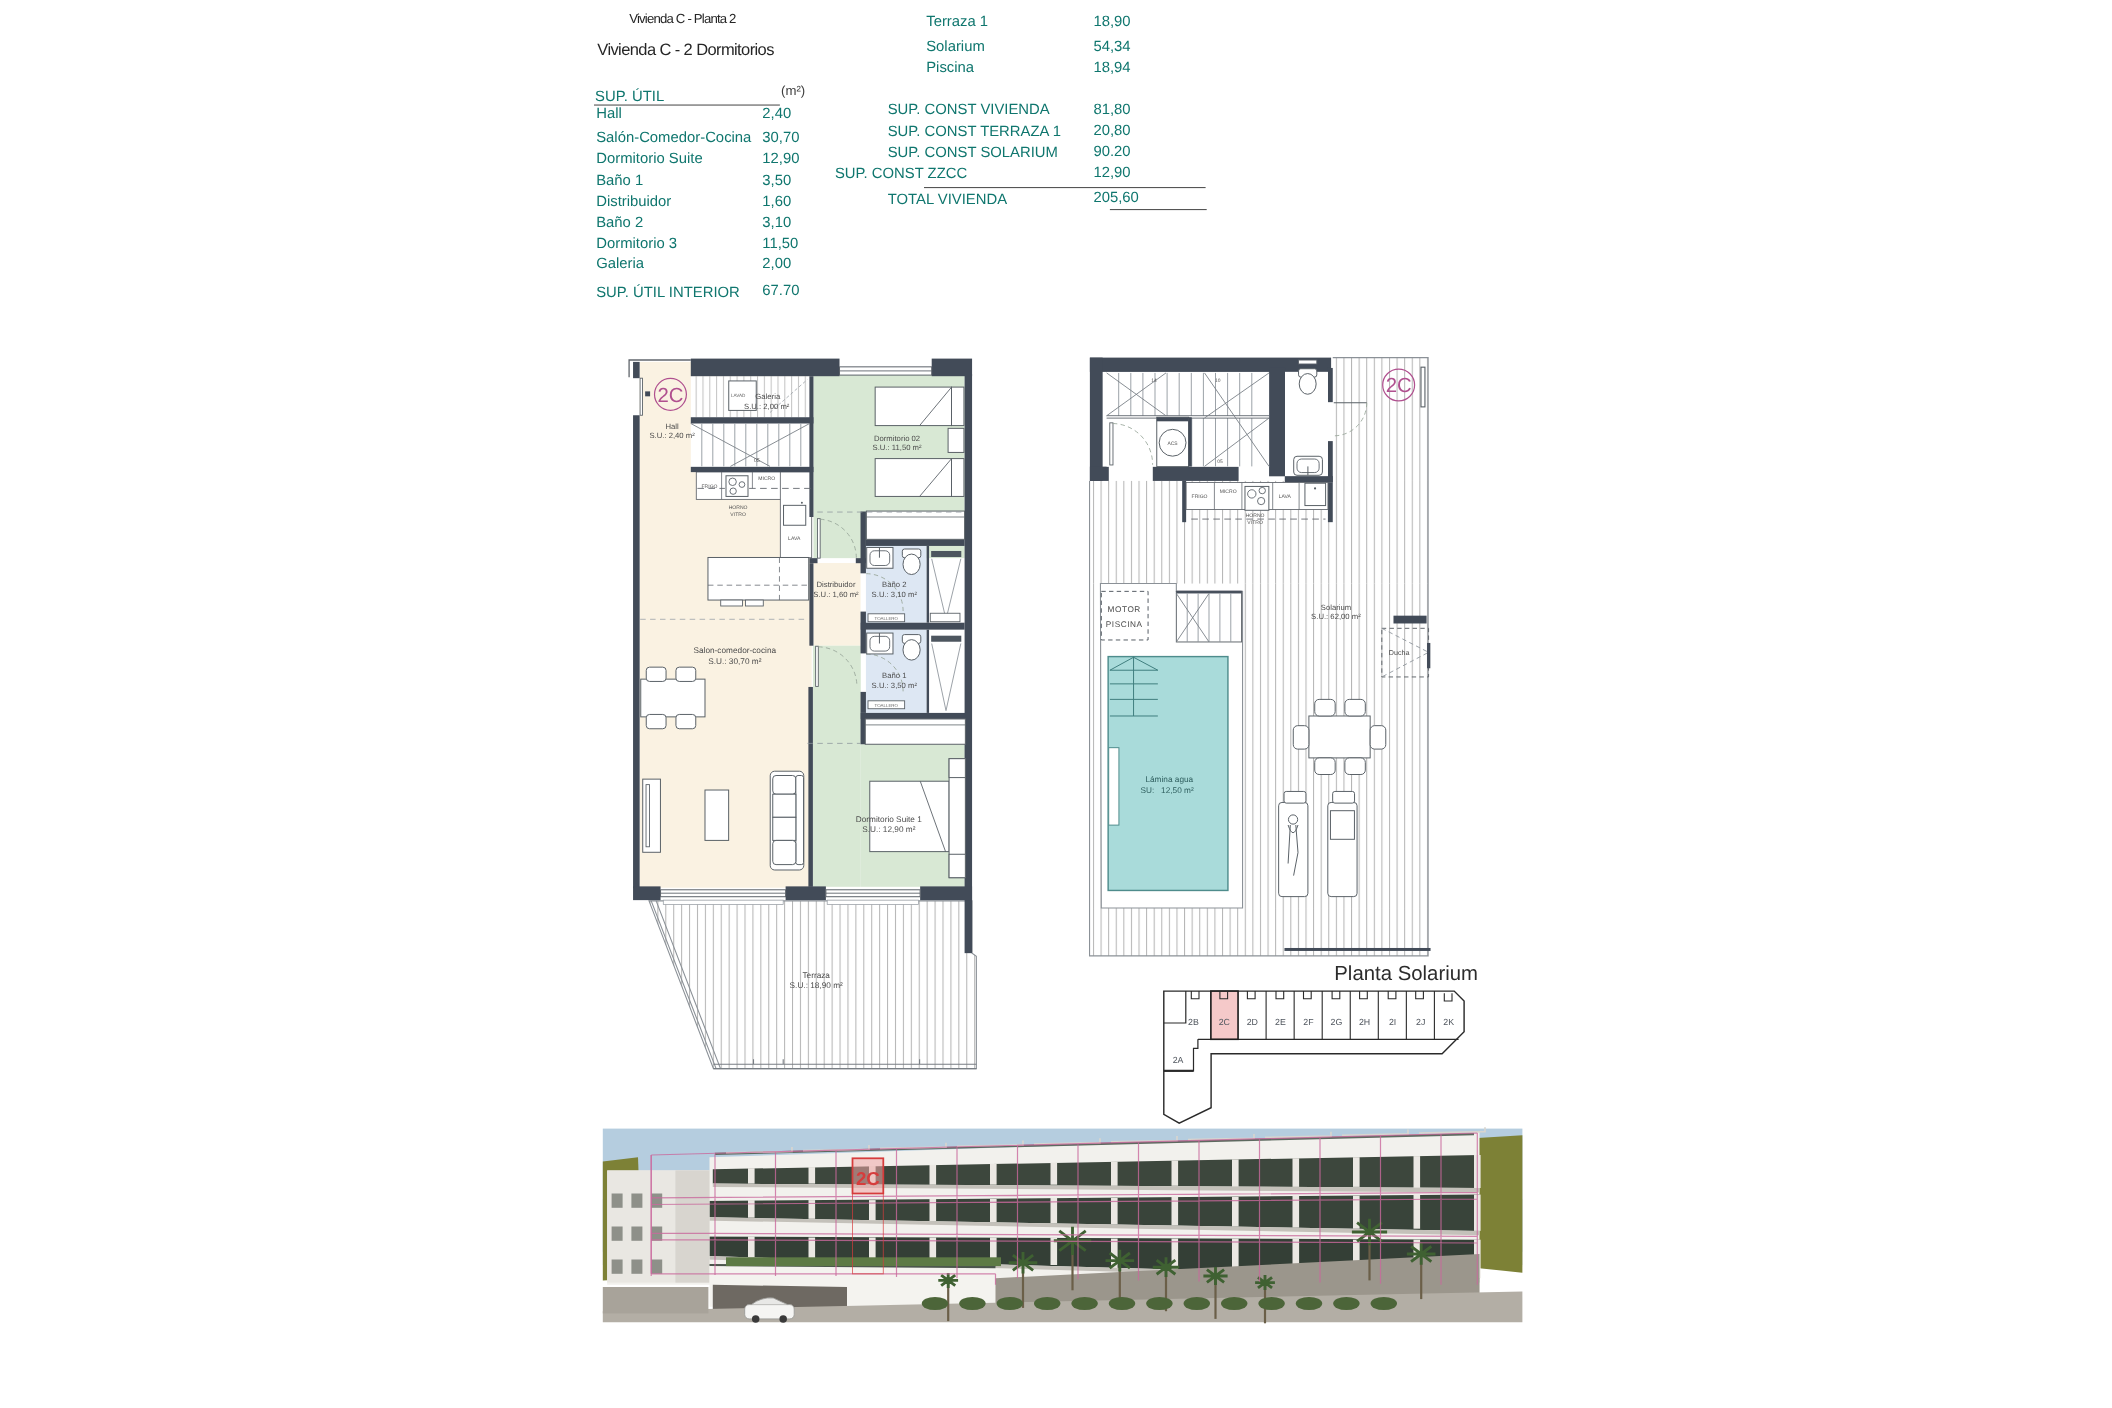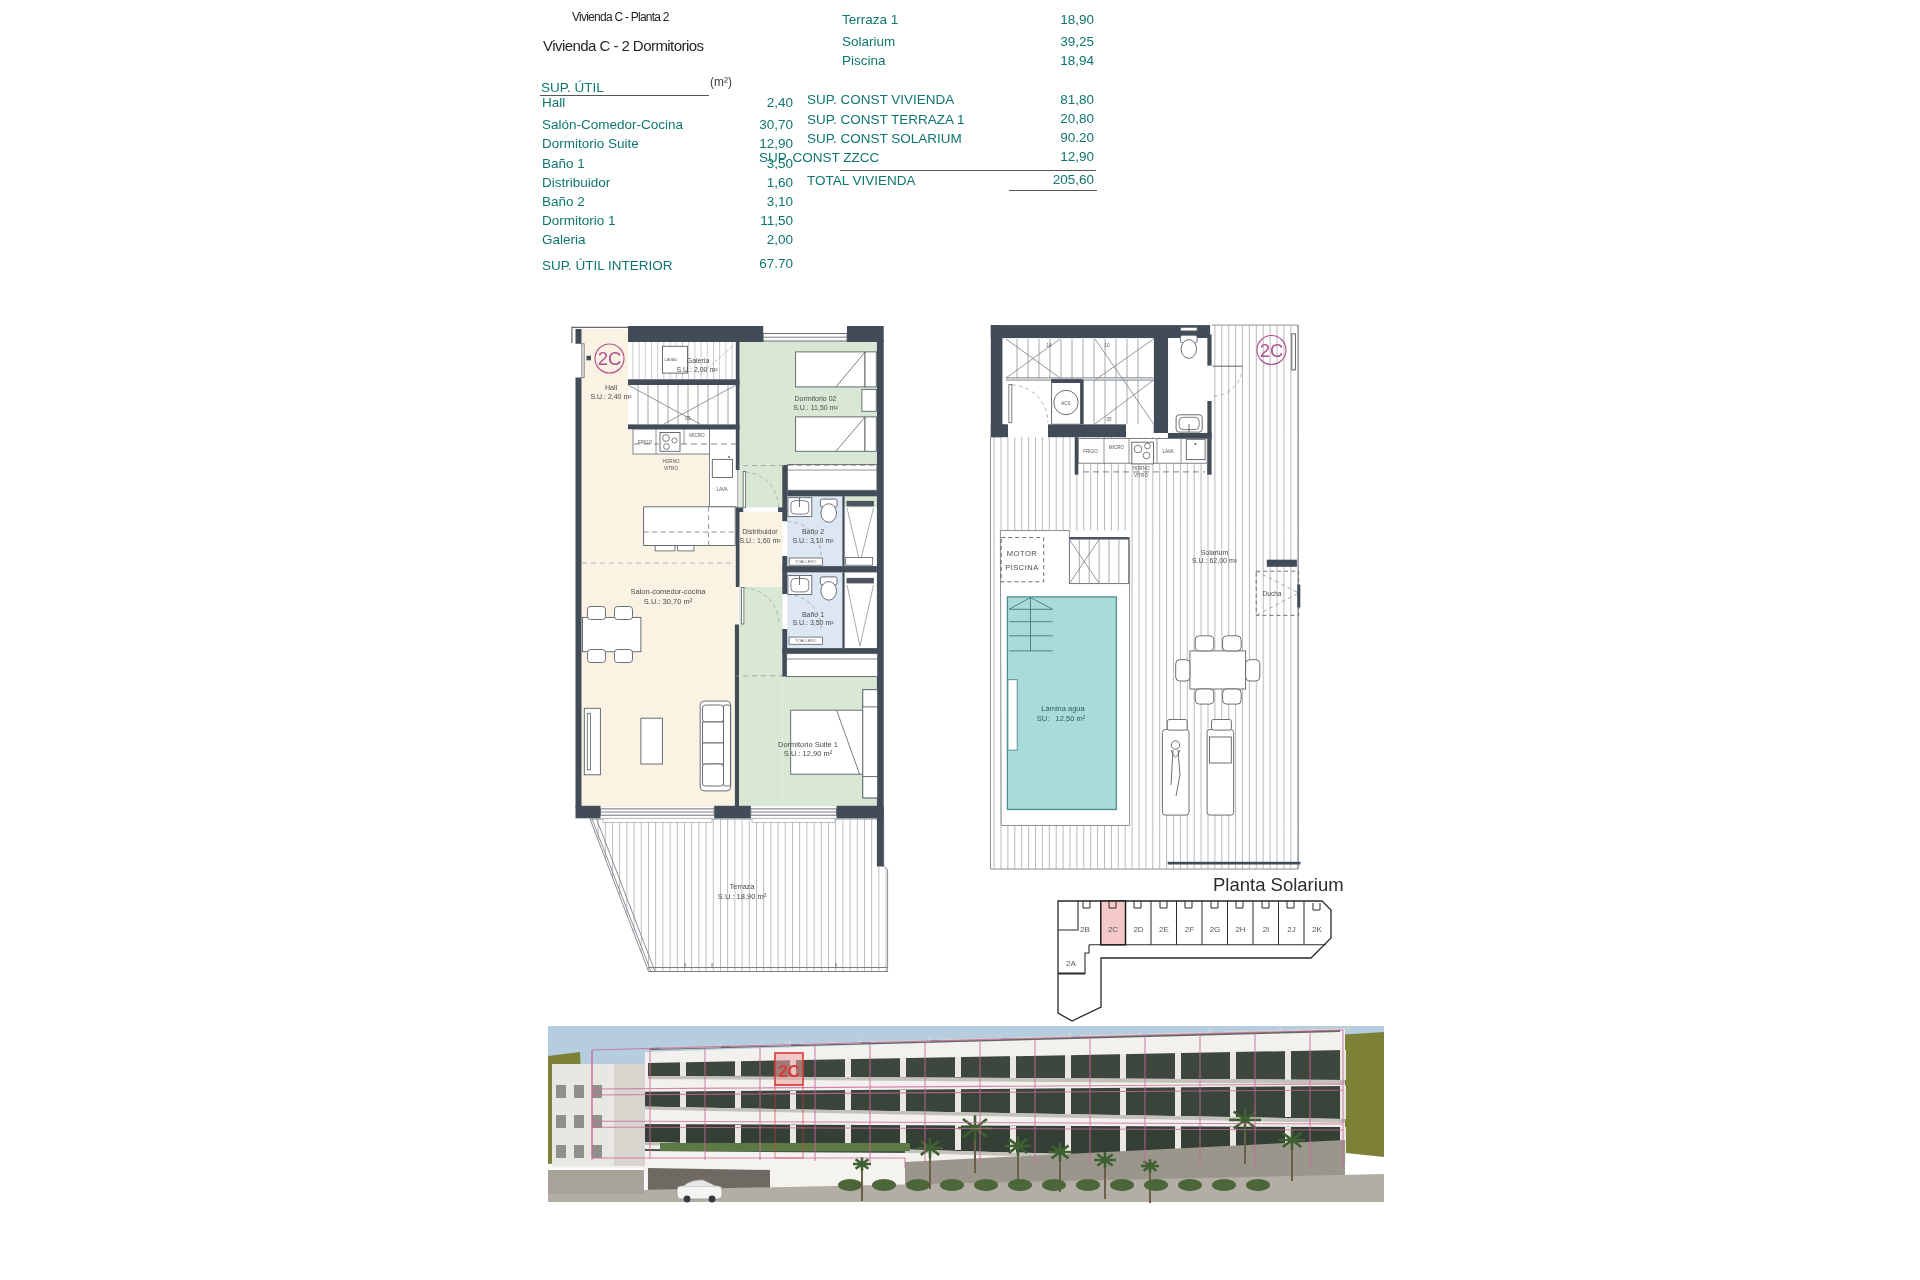--- a/index.html
+++ b/index.html
@@ -1,19 +1,19 @@
 <!DOCTYPE html>
 <html><head>
 <meta charset="utf-8">
 <style>
 html,body{margin:0;padding:0;width:1920px;height:1280px;background:#fff;overflow:hidden}
 body{font-family:"Liberation Sans",sans-serif;color:#3d3d3d;position:relative}
 .a{position:absolute;white-space:nowrap}
 .t{font-size:13.5px;color:#0f766e}
-.v{width:100px;text-align:right}
+.v{width:100px;text-align:left}
 .rl{width:200px;text-align:left}
 </style>
 </head>
 <body>
 
 <div class="a" style="left:572px;top:10px;font-size:12px;font-weight:normal;color:#262626;letter-spacing:-0.75px">Vivienda C - Planta 2</div>
 
 <div class="a" style="left:543px;top:37px;font-size:15px;font-weight:normal;color:#262626;letter-spacing:-0.55px">Vivienda C - 2 Dormitorios</div>
 
 <div class="a t" style="left:541px;top:80px">SUP. ÚTIL</div>
@@ -33,34 +33,34 @@
 
 <div class="a t" style="left:542px;top:156px">Baño 1</div>
 <div class="a t v" style="left:693px;top:156px">3,50</div>
 
 <div class="a t" style="left:542px;top:175px">Distribuidor</div>
 <div class="a t v" style="left:693px;top:175px">1,60</div>
 
 <div class="a t" style="left:542px;top:194px">Baño 2</div>
 <div class="a t v" style="left:693px;top:194px">3,10</div>
 
-<div class="a t" style="left:542px;top:213px">Dormitorio 1</div>
+<div class="a t" style="left:542px;top:213px">Dormitorio 3</div>
 <div class="a t v" style="left:693px;top:213px">11,50</div>
 
 <div class="a t" style="left:542px;top:232px">Galeria</div>
 <div class="a t v" style="left:693px;top:232px">2,00</div>
 
 <div class="a t" style="left:542px;top:258px">SUP. ÚTIL INTERIOR</div>
 <div class="a t v" style="left:693px;top:256px">67.70</div>
 
 <div class="a t" style="left:842px;top:12px">Terraza 1</div>
 <div class="a t v" style="left:994px;top:12px">18,90</div>
 
 <div class="a t" style="left:842px;top:34px">Solarium</div>
-<div class="a t v" style="left:994px;top:34px">39,25</div>
+<div class="a t v" style="left:994px;top:34px">54,34</div>
 
 <div class="a t" style="left:842px;top:53px">Piscina</div>
 <div class="a t v" style="left:994px;top:53px">18,94</div>
 
 <div class="a t rl" style="left:807px;top:92px">SUP. CONST VIVIENDA</div>
 <div class="a t v" style="left:994px;top:92px">81,80</div>
 
 <div class="a t rl" style="left:807px;top:112px">SUP. CONST TERRAZA 1</div>
 <div class="a t v" style="left:994px;top:111px">20,80</div>
 

